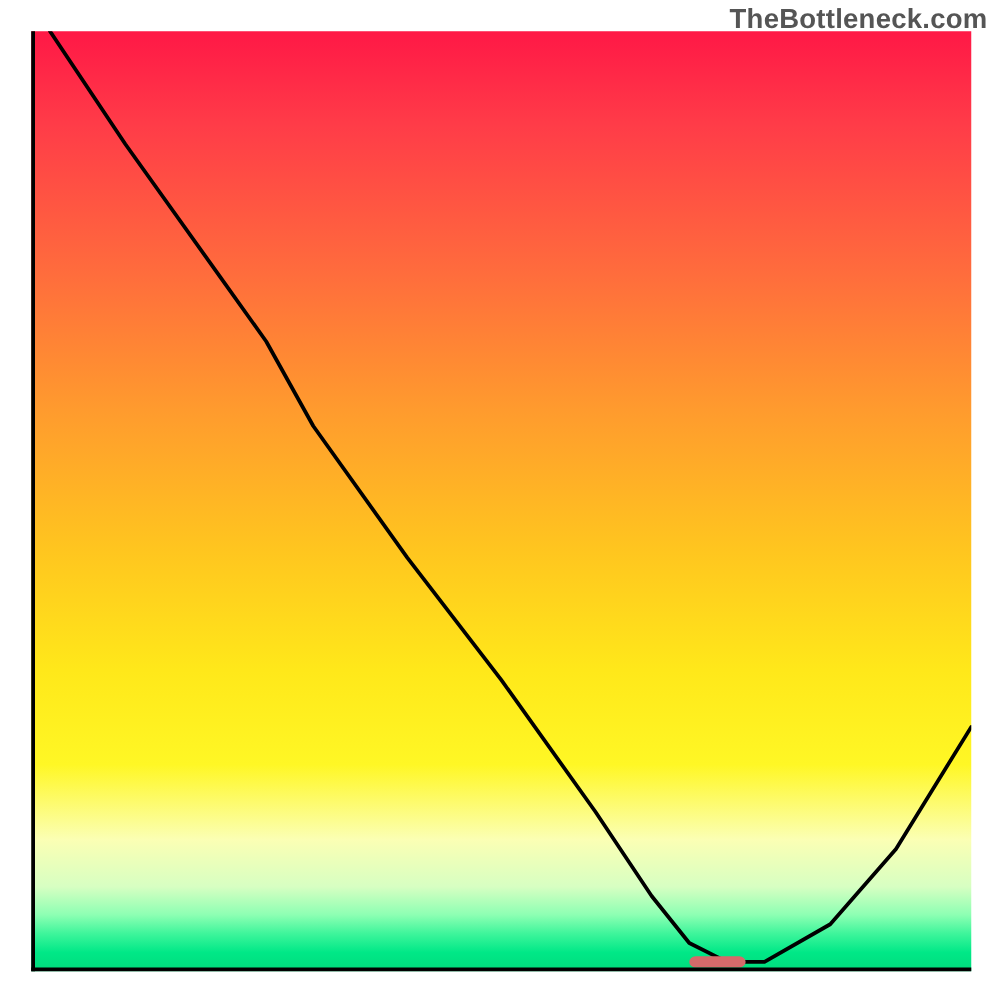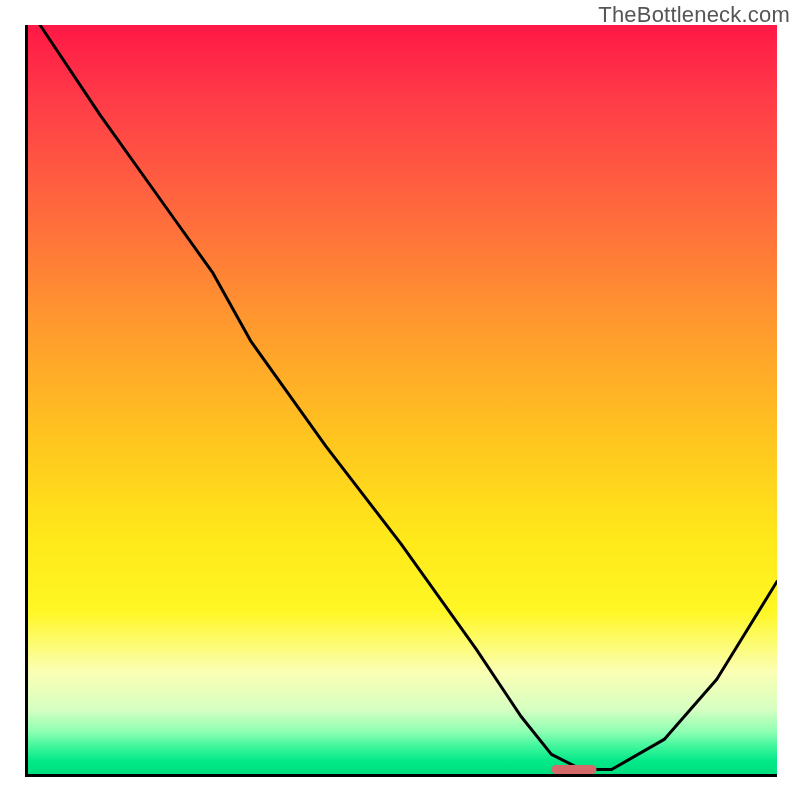--- a/index.html
+++ b/index.html
@@ -13,21 +13,21 @@
   .container {
     position: relative;
     width: 800px;
     height: 800px;
   }
   .watermark {
     position: absolute;
     top: 2px;
     right: 10px;
     font-size: 22px;
-    font-weight: 400;
+    font-weight: 700;
     color: #555;
     letter-spacing: 0.2px;
   }
   .plot-area {
     position: absolute;
     left: 25px;
     top: 25px;
     width: 752px;
     height: 752px;
     box-sizing: border-box;

